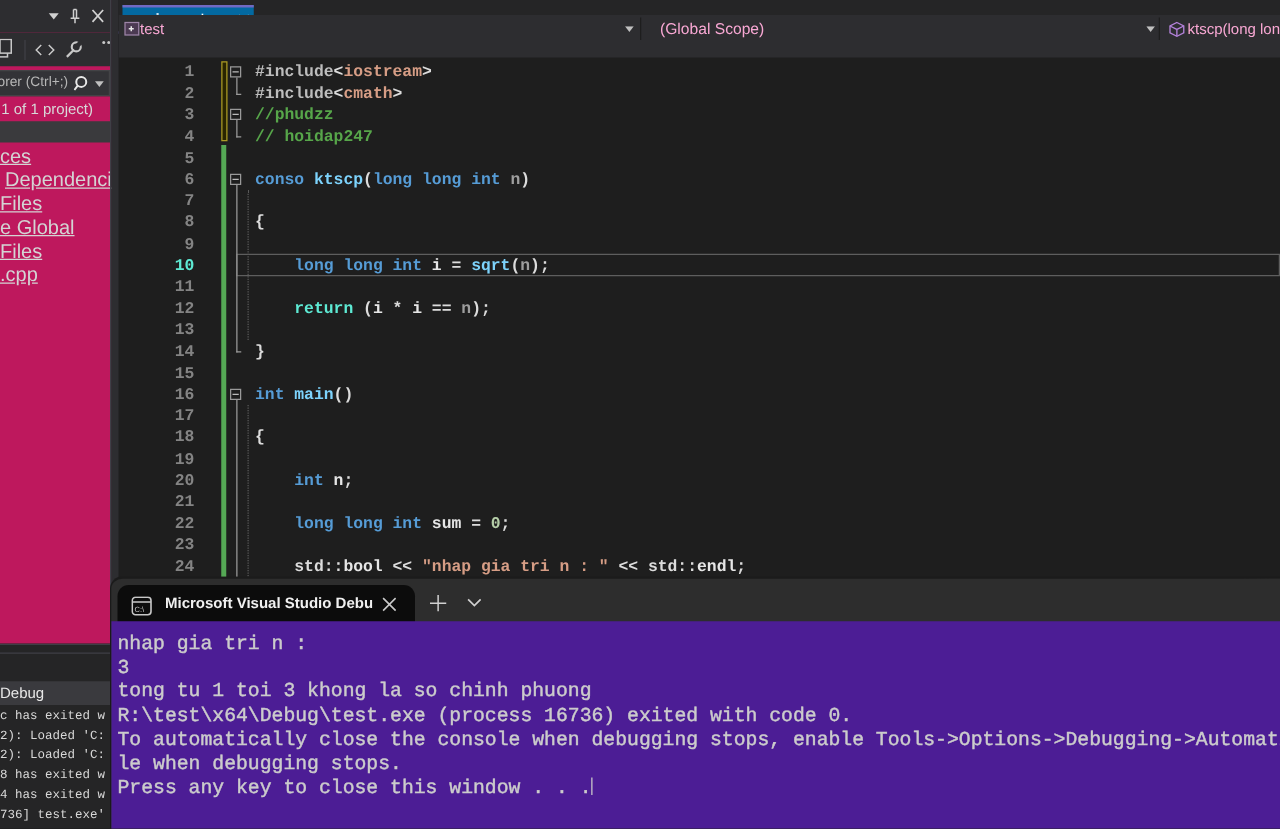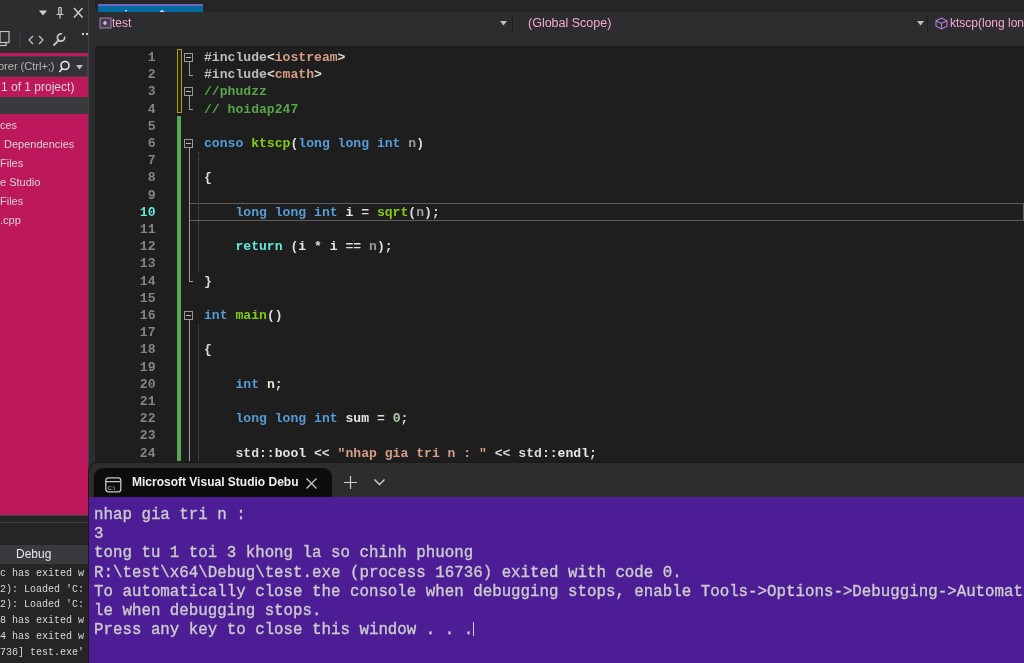--- a/index.html
+++ b/index.html
@@ -6,34 +6,34 @@
   html,body { width:1024px; height:663px; background:#1e1e1e; overflow:hidden; }
   body { position:relative; font-family:"Liberation Sans",sans-serif; }
   .abs { position:absolute; }
   
   #lp { left:0; top:0; width:89px; height:515px; background:#be185d; }
   #lp-title { left:0; top:0; width:89px; height:26px; background:#2d2d30; }
   #lp-toolbar { left:0; top:26px; width:89px; height:27px; background:#2d2d30; }
   #lp-search { left:-4px; top:56px; width:92px; height:21px; background:#333337; border:1px solid #434346; color:#b6b6b6; font-size:11px; line-height:19px; }
   #lp-sol { left:1px; top:78px; width:88px; height:18px; color:#d8d8d8; font-size:12px; line-height:18px; }
   #lp-selrow { left:0; top:97px; width:89px; height:17px; background:#3a3a3d; }
-  .tree { color:#d4d4d4; font-size:11px; height:19px; line-height:19px; width:89px; white-space:nowrap; overflow:hidden; }
+  .tree { color:#d4d4d4; font-size:16px; height:19px; line-height:19px; width:89px; white-space:nowrap; overflow:hidden;text-decoration:underline; }
   
   #vstrip { left:89px; top:0; width:6px; height:663px; background:#2d2d30; }
   
   #ed { left:95px; top:0; width:929px; height:663px; background:#1e1e1e; }
   #tabstrip { left:0; top:0; width:929px; height:25px; background:#252526; }
   #tab1 { left:3px; top:4px; width:105px; height:21px; background:#0369a1; border-top:2px solid #7169c1; color:#ffffff; font-size:12px; font-weight:bold; }
   #purpline { left:0; top:25px; width:929px; height:2px; background:#7169c1; }
   #crumb { left:0; top:12px; width:929px; height:34px; background:#2d2d30; color:#f9a8d4; font-size:12px; line-height:22px; white-space:nowrap; overflow:hidden; }
   
   #gutter { left:0; top:48.9px; width:60.5px; text-align:right; color:#848484; font-family:"Liberation Mono",monospace; font-size:13.1px; line-height:17.2px; font-weight:bold; white-space:pre; }
   #code { left:97px; top:48.9px; font-family:"Liberation Mono",monospace; font-size:13.1px; line-height:17.2px; font-weight:bold; white-space:pre; color:#dcdcdc;margin-left:12px; }
   .kw { color:#569cd6; }
-  .fn { color:#84cc16; }
+  .fn { color:#7dd3fc; }
   .cm { color:#57a64a; }
   .st { color:#d69d85; }
   .pp { color:#bdbdbd; }
   .pa { color:#9e9e9e; }
   .nu { color:#b5cea8; }
   .va { color:#e6e6e6; }
   
   #barY { left:81.5px; top:49px; width:5px; height:64px; background:#2a2500; border:1px solid #ab9b29; }
   #barG { left:82px; top:115.5px; width:4px; height:346px; background:#55a855; }
   .fold { width:9px; height:9px; border:1px solid #999999; background:#1e1e1e; }
@@ -86,21 +86,21 @@
       <circle cx="6" cy="5.5" r="4" stroke="#e8e8e8" stroke-width="1.6" fill="none"></circle>
       <path d="M3.2 8.5 L0.5 12" stroke="#e8e8e8" stroke-width="1.6"></path>
       <path d="M17 5 L24 5 L20.5 9.5 Z" fill="#c0c0c0"></path>
     </svg>
   </div>
   <div class="abs" id="lp-sol">1 of 1 project)</div>
   <div class="abs" id="lp-selrow"></div>
   <div class="abs tree" style="left:0;top:115.5px">ces</div>
   <div class="abs tree" style="left:4px;top:134.5px">Dependencies</div>
   <div class="abs tree" style="left:0;top:153.5px">Files</div>
-  <div class="abs tree" style="left:0;top:172.5px">e Studio</div>
+  <div class="abs tree" style="left:0;top:172.5px">e Global</div>
   <div class="abs tree" style="left:0;top:191.5px">Files</div>
   <div class="abs tree" style="left:0;top:210.5px">.cpp</div>
 </div>
 <div class="abs" id="vstrip"></div>
 <div class="abs" style="left:88px;top:0;width:1px;height:515px;background:#3f3f46"></div>
 
 <div class="abs" id="ed">
   <div class="abs" id="tabstrip"></div>
   <div class="abs" id="tab1">
       <span style="position:absolute;left:9px;top:2px">main.cpp*</span>
@@ -211,21 +211,21 @@
     <span class="kw">int</span> <span class="va">n</span>;
 
     <span class="kw">long</span> <span class="kw">long</span> <span class="kw">int</span> <span class="va">sum</span> = <span class="nu">0</span>;
 
     std::<span class="va">bool</span> &lt;&lt; <span class="st">"nhap gia tri n : "</span> &lt;&lt; std::<span class="va">endl</span>;</div>
 </div>
 
 <div class="abs" id="outp">
   <div class="abs" style="left:0;top:0;width:89px;height:1px;background:#3f3f46"></div>
   <div class="abs" style="left:0;top:7px;width:89px;height:1px;background:#3f3f46"></div>
-  <div class="abs" id="dbgbox"><span style="padding-left:16px">Debug</span></div>
+  <div class="abs" id="dbgbox"><span style="padding-left:0">Debug</span></div>
   <div class="abs" id="outtext">c has exited w
 2): Loaded 'C:
 2): Loaded 'C:
 8 has exited w
 4 has exited w
 736] test.exe'</div>
 </div>
 
 <div class="abs" id="con">
   <div class="abs" id="contab">

